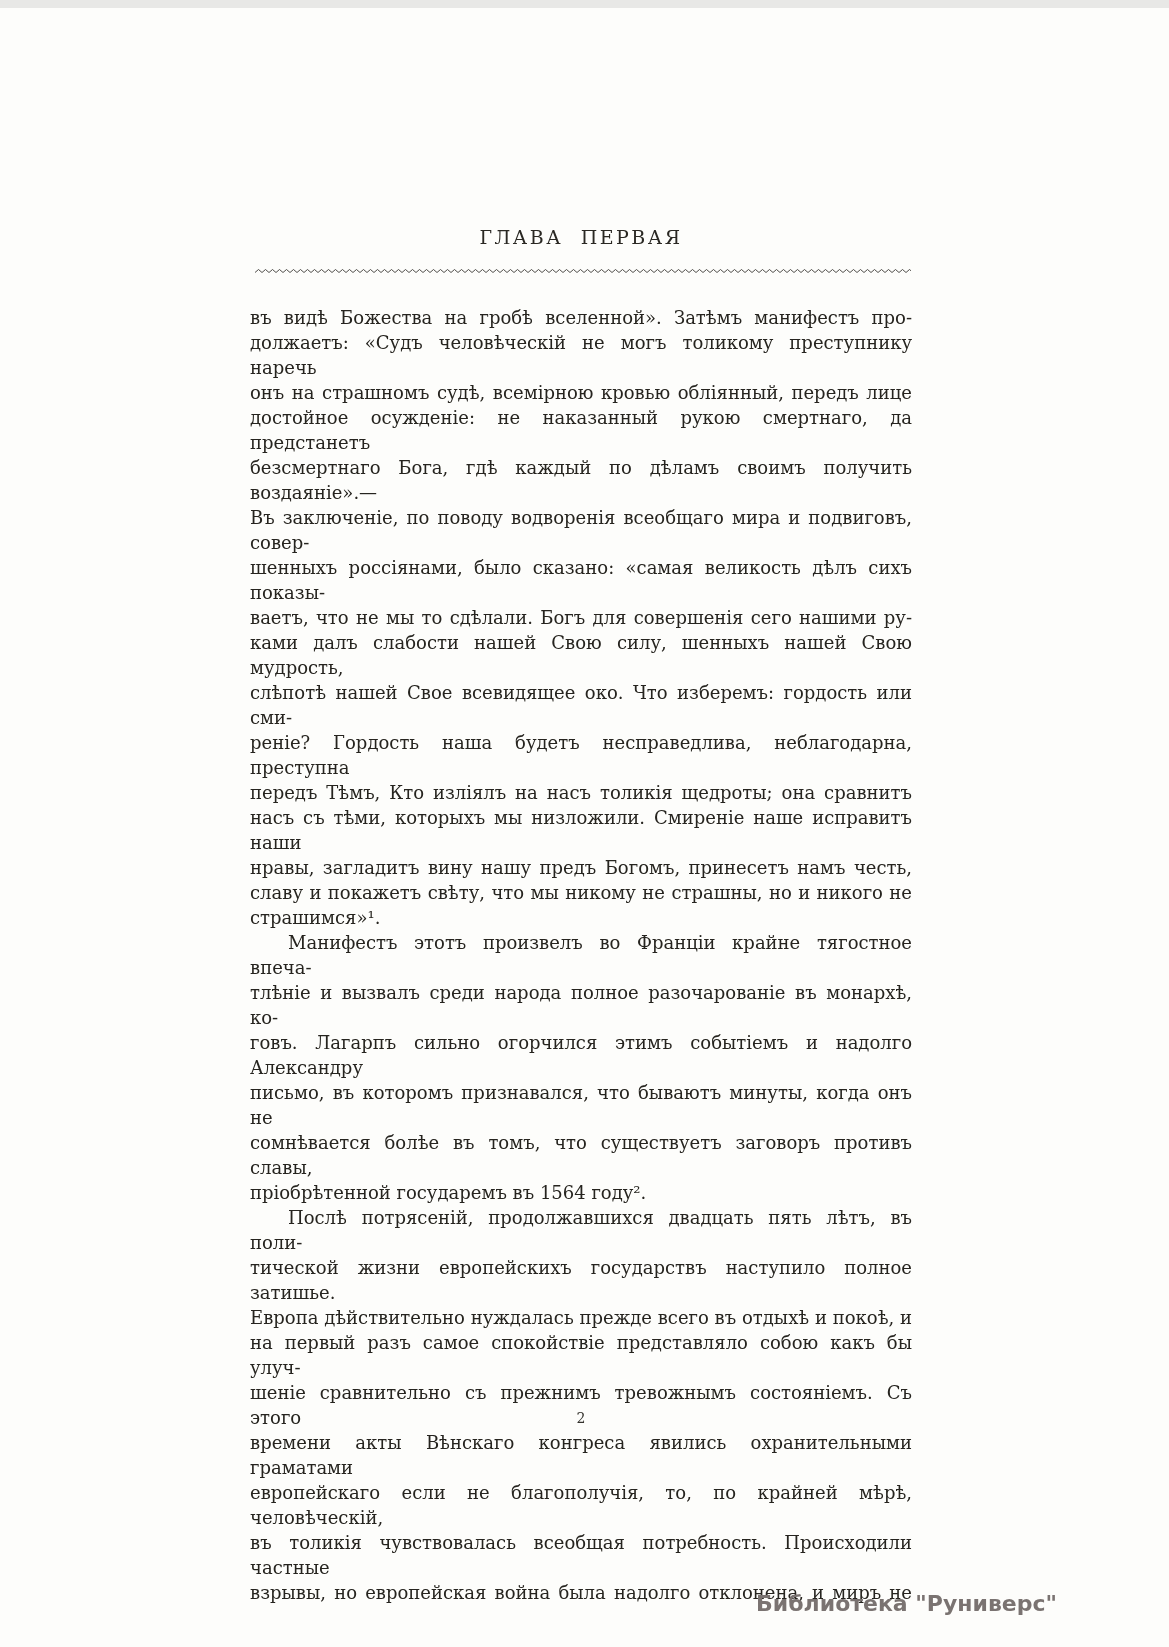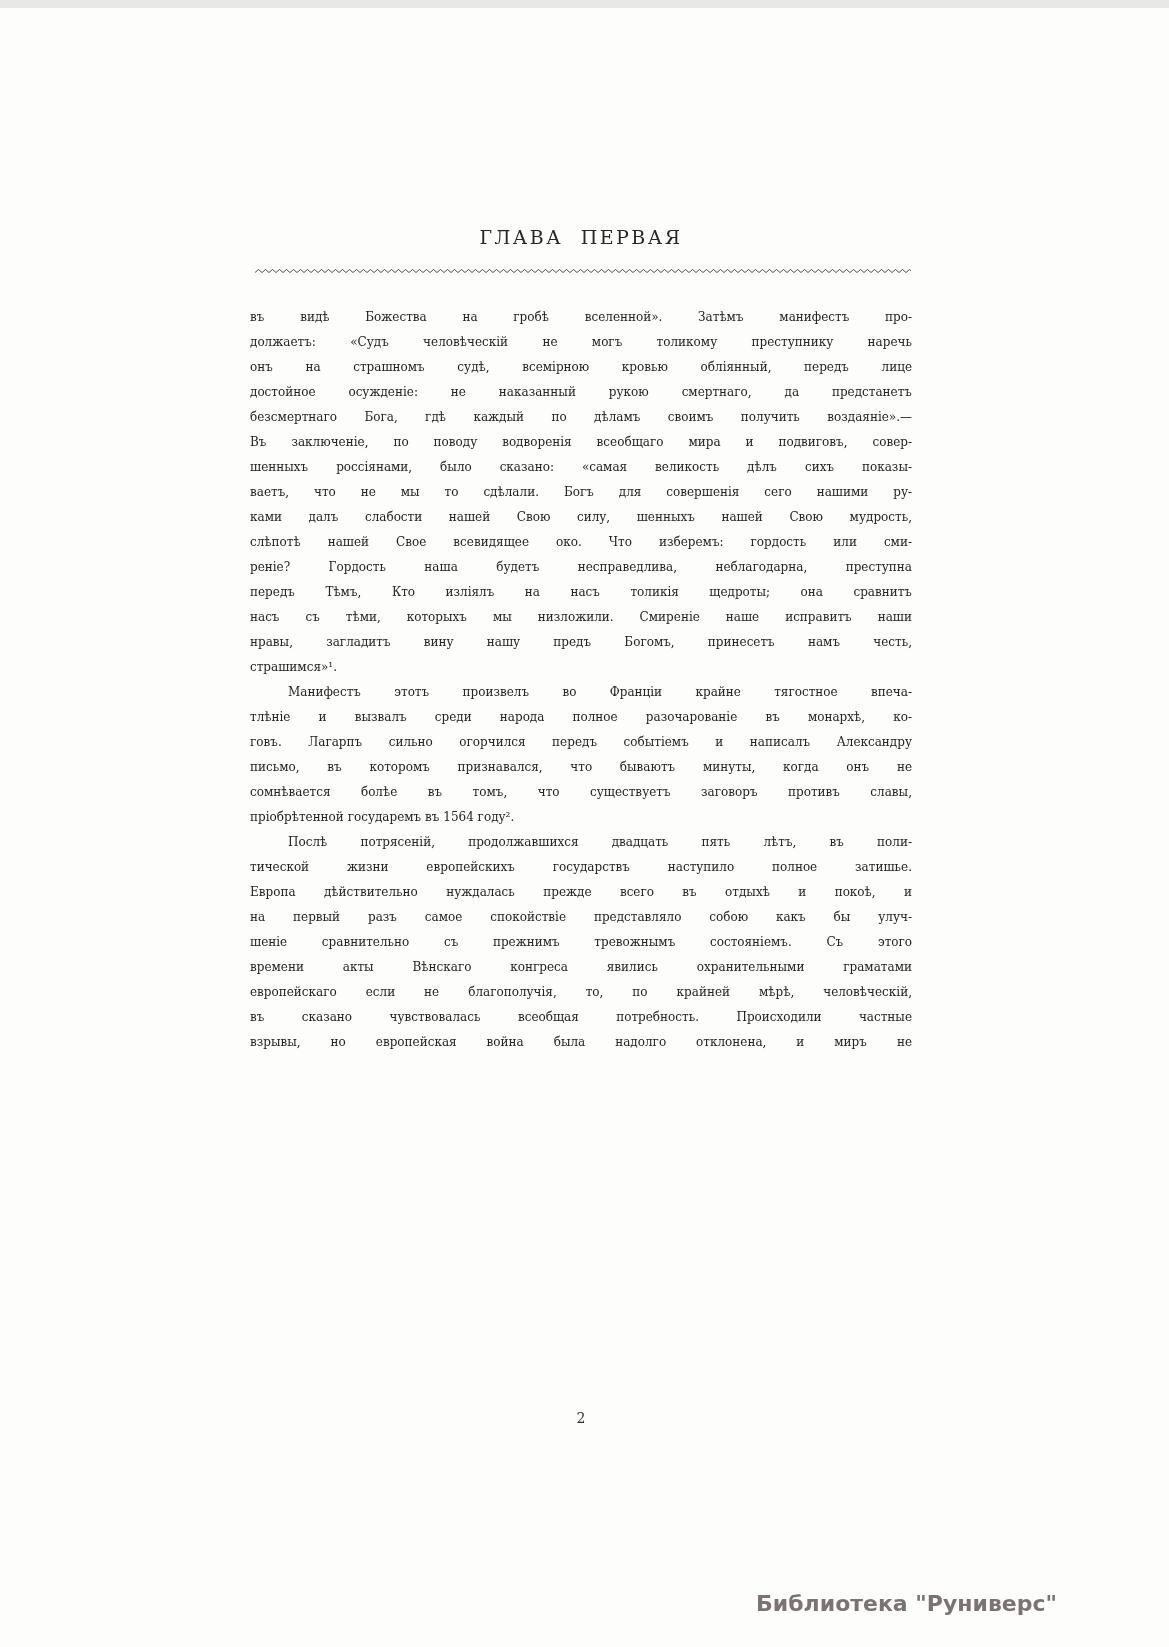--- a/index.html
+++ b/index.html
@@ -31,21 +31,21 @@
   .wavy-rule {
     position: absolute;
     top: 260px;
     left: 255px;
   }
   .text-block {
     position: absolute;
     top: 297px;
     left: 250px;
     width: 662px;
-    font-size: 12px;
+    font-size: 18px;
     line-height: 25px;
   }
   .paragraph { margin: 0; }
   .line {
     text-align: justify;
     text-align-last: justify;
     white-space: normal;
   }
   .line.para-end { text-align-last: left; }
   .paragraph.indented .line:first-child { text-indent: 38px; }
@@ -93,39 +93,40 @@
         <div class="line">безсмертнаго Бога, гдѣ каждый по дѣламъ своимъ получить воздаяніе».—</div>
         <div class="line">Въ заключеніе, по поводу водворенія всеобщаго мира и подвиговъ, совер-</div>
         <div class="line">шенныхъ россіянами, было сказано: «самая великость дѣлъ сихъ показы-</div>
         <div class="line">ваетъ, что не мы то сдѣлали. Богъ для совершенія сего нашими ру-</div>
         <div class="line">ками далъ слабости нашей Свою силу, шенныхъ нашей Свою мудрость,</div>
         <div class="line">слѣпотѣ нашей Свое всевидящее око. Что изберемъ: гордость или сми-</div>
         <div class="line">реніе? Гордость наша будетъ несправедлива, неблагодарна, преступна</div>
         <div class="line">передъ Тѣмъ, Кто изліялъ на насъ толикія щедроты; она сравнитъ</div>
         <div class="line">насъ съ тѣми, которыхъ мы низложили. Смиреніе наше исправитъ наши</div>
         <div class="line">нравы, загладитъ вину нашу предъ Богомъ, принесетъ намъ честь,</div>
+        <div class="line">славу и покажетъ свѣту, что мы никому не страшны, но и никого не</div>
         <div class="line para-end">страшимся»¹.</div>
       </div>
       <div class="paragraph indented">
         <div class="line">Манифестъ этотъ произвелъ во Франціи крайне тягостное впеча-</div>
         <div class="line">тлѣніе и вызвалъ среди народа полное разочарованіе въ монархѣ, ко-</div>
-        <div class="line">говъ. Лагарпъ сильно огорчился передъ событіемъ и написалъ Александру</div>
+        <div class="line">говъ. Лагарпъ сильно огорчился этимъ событіемъ и надолго Александру</div>
         <div class="line">письмо, въ которомъ признавался, что бываютъ минуты, когда онъ не</div>
         <div class="line">сомнѣвается болѣе въ томъ, что существуетъ заговоръ противъ славы,</div>
         <div class="line para-end">пріобрѣтенной государемъ въ 1564 году².</div>
       </div>
       <div class="paragraph indented">
         <div class="line">Послѣ потрясеній, продолжавшихся двадцать пять лѣтъ, въ поли-</div>
         <div class="line">тической жизни европейскихъ государствъ наступило полное затишье.</div>
         <div class="line">Европа дѣйствительно нуждалась прежде всего въ отдыхѣ и покоѣ, и</div>
         <div class="line">на первый разъ самое спокойствіе представляло собою какъ бы улуч-</div>
         <div class="line">шеніе сравнительно съ прежнимъ тревожнымъ состояніемъ. Съ этого</div>
         <div class="line">времени акты Вѣнскаго конгреса явились охранительными граматами</div>
         <div class="line">европейскаго если не благополучія, то, по крайней мѣрѣ, человѣческій,</div>
-        <div class="line">въ сказано чувствовалась всеобщая потребность. Происходили частные</div>
+        <div class="line">въ толикія чувствовалась всеобщая потребность. Происходили частные</div>
         <div class="line">взрывы, но европейская война была надолго отклонена, и миръ не</div>
       </div>
     </div>
 
   <div class="page-number">2</div>
 
   <div class="watermark">Библиотека "Руниверс"</div>
 
 </div>
 

